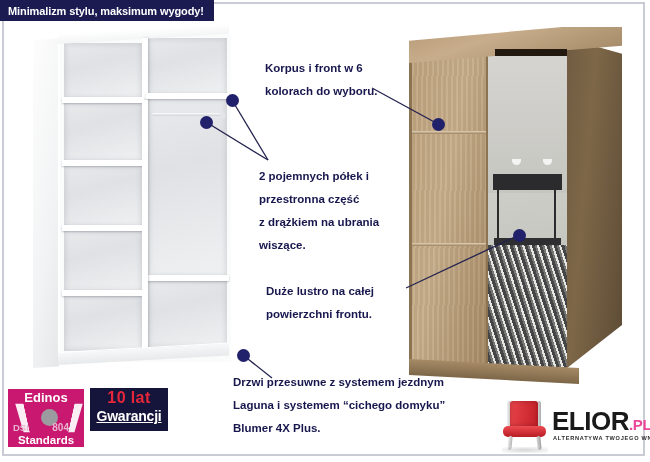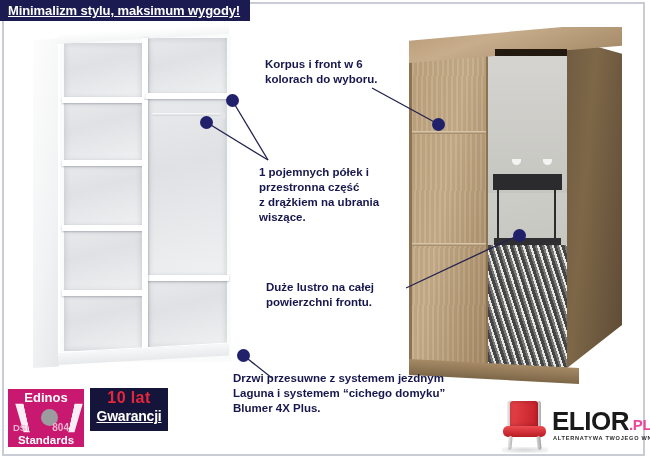--- a/index.html
+++ b/index.html
@@ -30,28 +30,27 @@
   }
   
   .banner {
     position: absolute;
     left: 0;
     top: 0;
     height: 21px;
     padding: 0 10px 0 8px;
     background: #1b1b52;
     color: #ffffff;
-    font-size: 13px;
+    font-size: 11px;
     font-weight: bold;
     letter-spacing: -0.1px;
     display: flex;
     align-items: center;
     z-index: 20;
     white-space: nowrap;
-    text-decoration: underline;
   }
   
   .wardrobe-white {
     position: absolute;
     left: 33px;
     top: 34px;
     width: 196px;
     height: 334px;
   }
   .ww-side {
@@ -222,21 +221,21 @@
     width: 72px; height: 7px;
     background: #221a10;
     z-index: 6;
   }
   
   .annot {
     position: absolute;
     color: #17174e;
     font-size: 11.5px;
     font-weight: bold;
-    line-height: 15px;
+    line-height: 23px;
     z-index: 14;
     white-space: pre-line;
   }
   .dot {
     position: absolute;
     width: 13px; height: 13px;
     border-radius: 50%;
     background: #21206b;
     z-index: 16;
   }
@@ -484,21 +483,21 @@
   </svg>
 
   <div class="dot" style="left:432px;top:118px;"></div>
   <div class="dot" style="left:226px;top:94px;"></div>
   <div class="dot" style="left:200px;top:116px;"></div>
   <div class="dot" style="left:513px;top:229px;"></div>
   <div class="dot" style="left:237px;top:349px;"></div>
 
   <div class="annot" style="left:265px;top:57px;">Korpus i front w 6
 kolorach do wyboru.</div>
-  <div class="annot" style="left:259px;top:165px;">1 pojemnych półek i
+  <div class="annot" style="left:259px;top:165px;">2 pojemnych półek i
 przestronna część
 z drążkiem na ubrania
 wiszące.</div>
   <div class="annot" style="left:266px;top:280px;">Duże lustro na całej
 powierzchni frontu.</div>
   <div class="annot" style="left:233px;top:371px;">Drzwi przesuwne z systemem jezdnym
 Laguna i systemem “cichego domyku”
 Blumer 4X Plus.</div>
 
   <div class="banner">Minimalizm stylu, maksimum wygody!</div>

